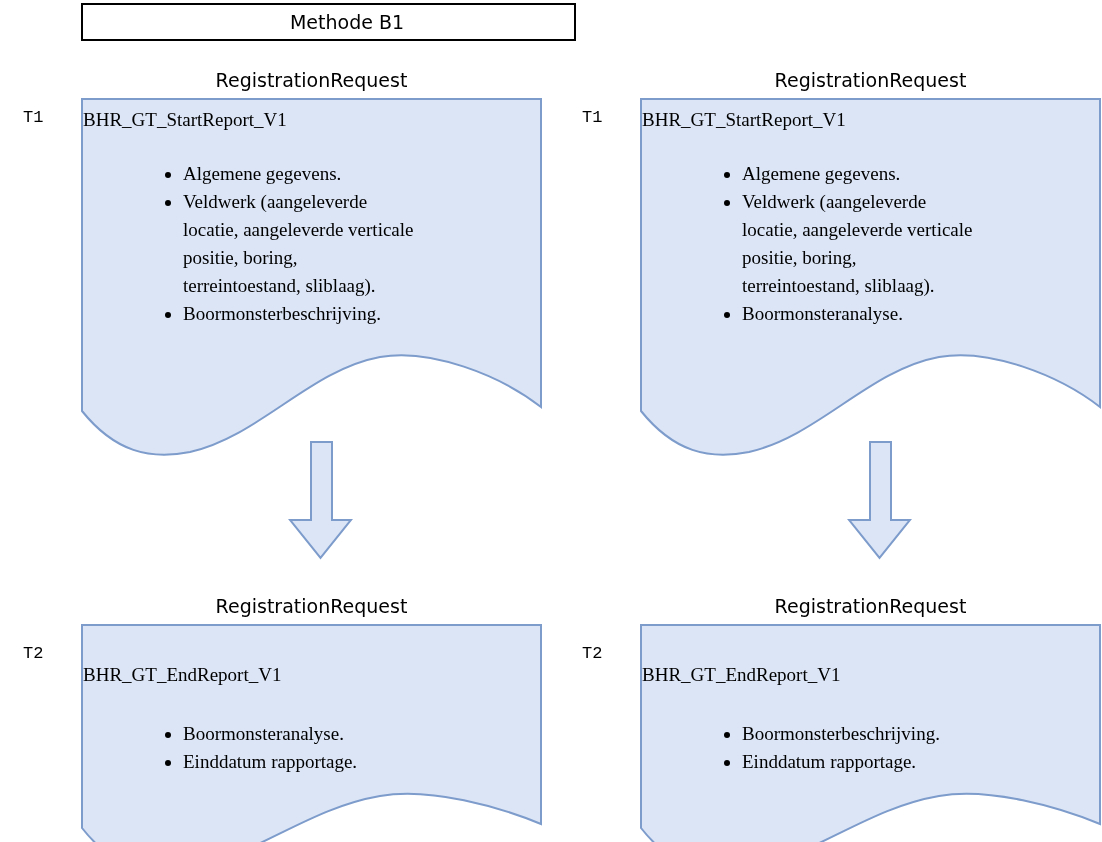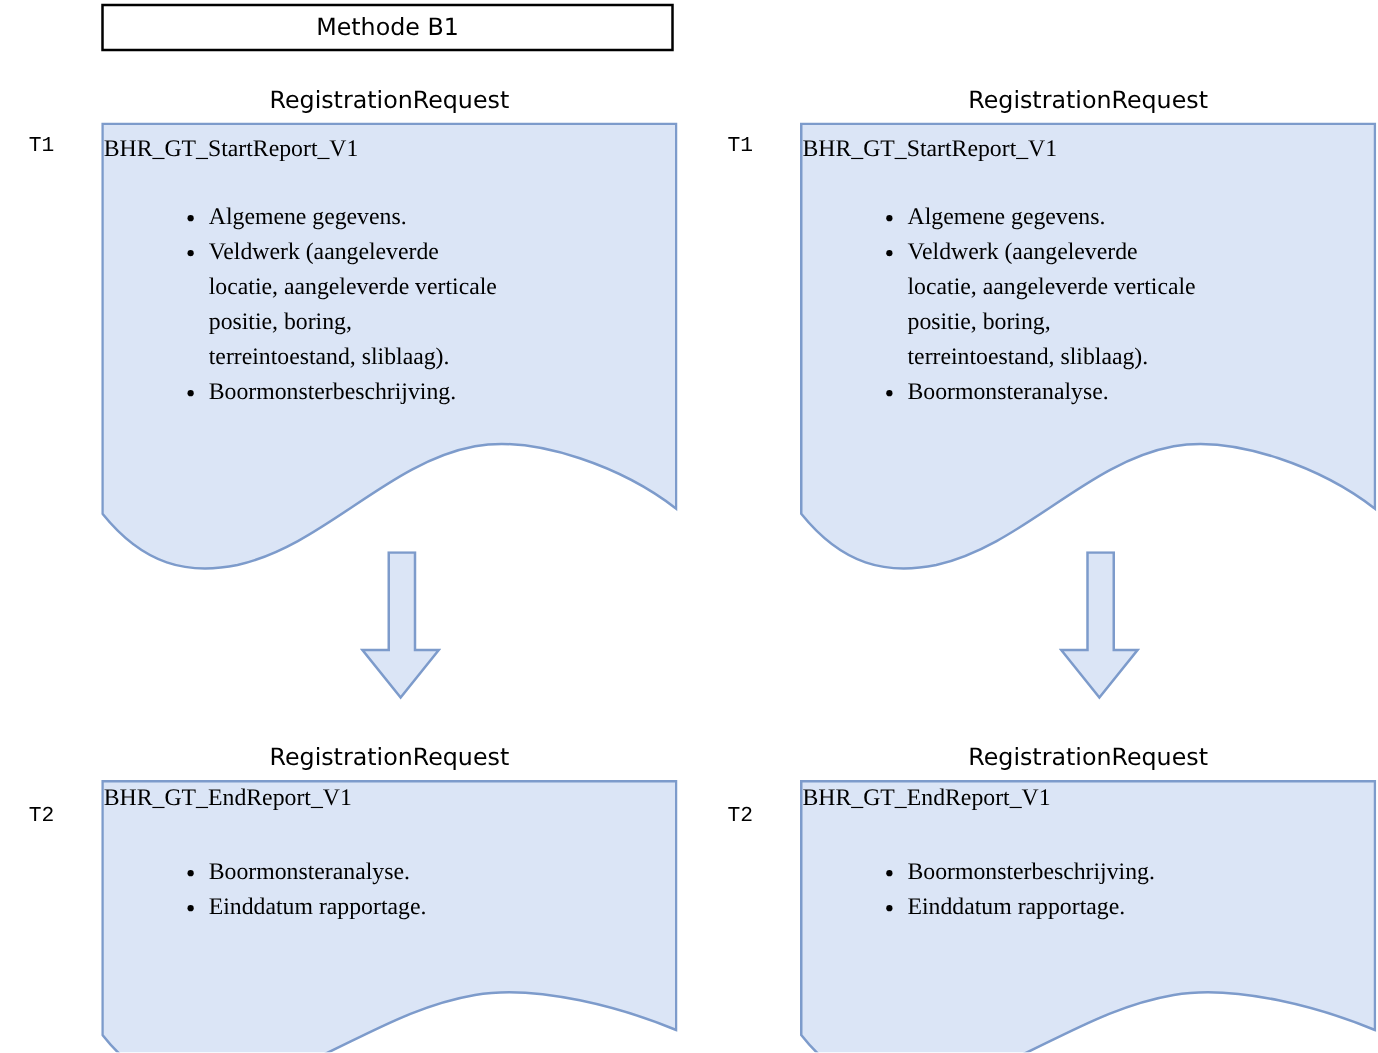--- a/index.html
+++ b/index.html
@@ -7,21 +7,21 @@
     position:relative;width:1102px;height:842px;overflow:hidden;background:#ffffff;
     font-family:"DejaVu Sans","Liberation Sans",sans-serif;color:#000000;
   }
   .column{position:absolute;top:0;width:461px;height:842px;}
   .col-b1{left:81px;}
   .col-b2{left:640px;}
 
   .header-box{
     position:absolute;left:0;top:3px;width:454px;height:34px;
     border:2px solid #000000;background:#ffffff;
-    text-align:center;line-height:34px;font-size:19px;
+    text-align:center;line-height:34px;font-size:19px;padding-left:37px;
   }
   .reg-label{
     position:absolute;left:0;width:461px;text-align:center;
     font-size:19px;line-height:28px;
   }
   .reg1{top:66px;}
   .reg2{top:592px;}
 
   .time-label{
     position:absolute;left:-58px;width:50px;
@@ -32,26 +32,26 @@
 
   .doc{position:absolute;left:0;display:block;}
   .doc1{top:98px;}
   .doc2{top:624px;}
 
   .doc-text{
     position:absolute;left:0;width:461px;box-sizing:border-box;
     font-size:19px;line-height:28px;font-family:Liberation Serif, serif;
   }
   .doc1-text{top:98px;padding:8px 4px 0 2px;}
-  .doc2-text{top:608px;padding:17px 4px 0 2px;}
+  .doc2-text{top:644px;padding:17px 4px 0 2px;}
 
   .doc-title{font-size:19px;line-height:28px;}
 
   .doc-text ul{
-    margin:26px 0 0 0;
+    margin:26px 0 0 16px;
     padding:0 0 0 84px;
     list-style:disc outside;
   }
   .doc2-text ul{margin-top:31px;}
   .doc-text li{white-space:pre-line;}
 
   .arrow{position:absolute;left:207px;top:441px;display:block;}
 </style>
 </head>
 <body>

